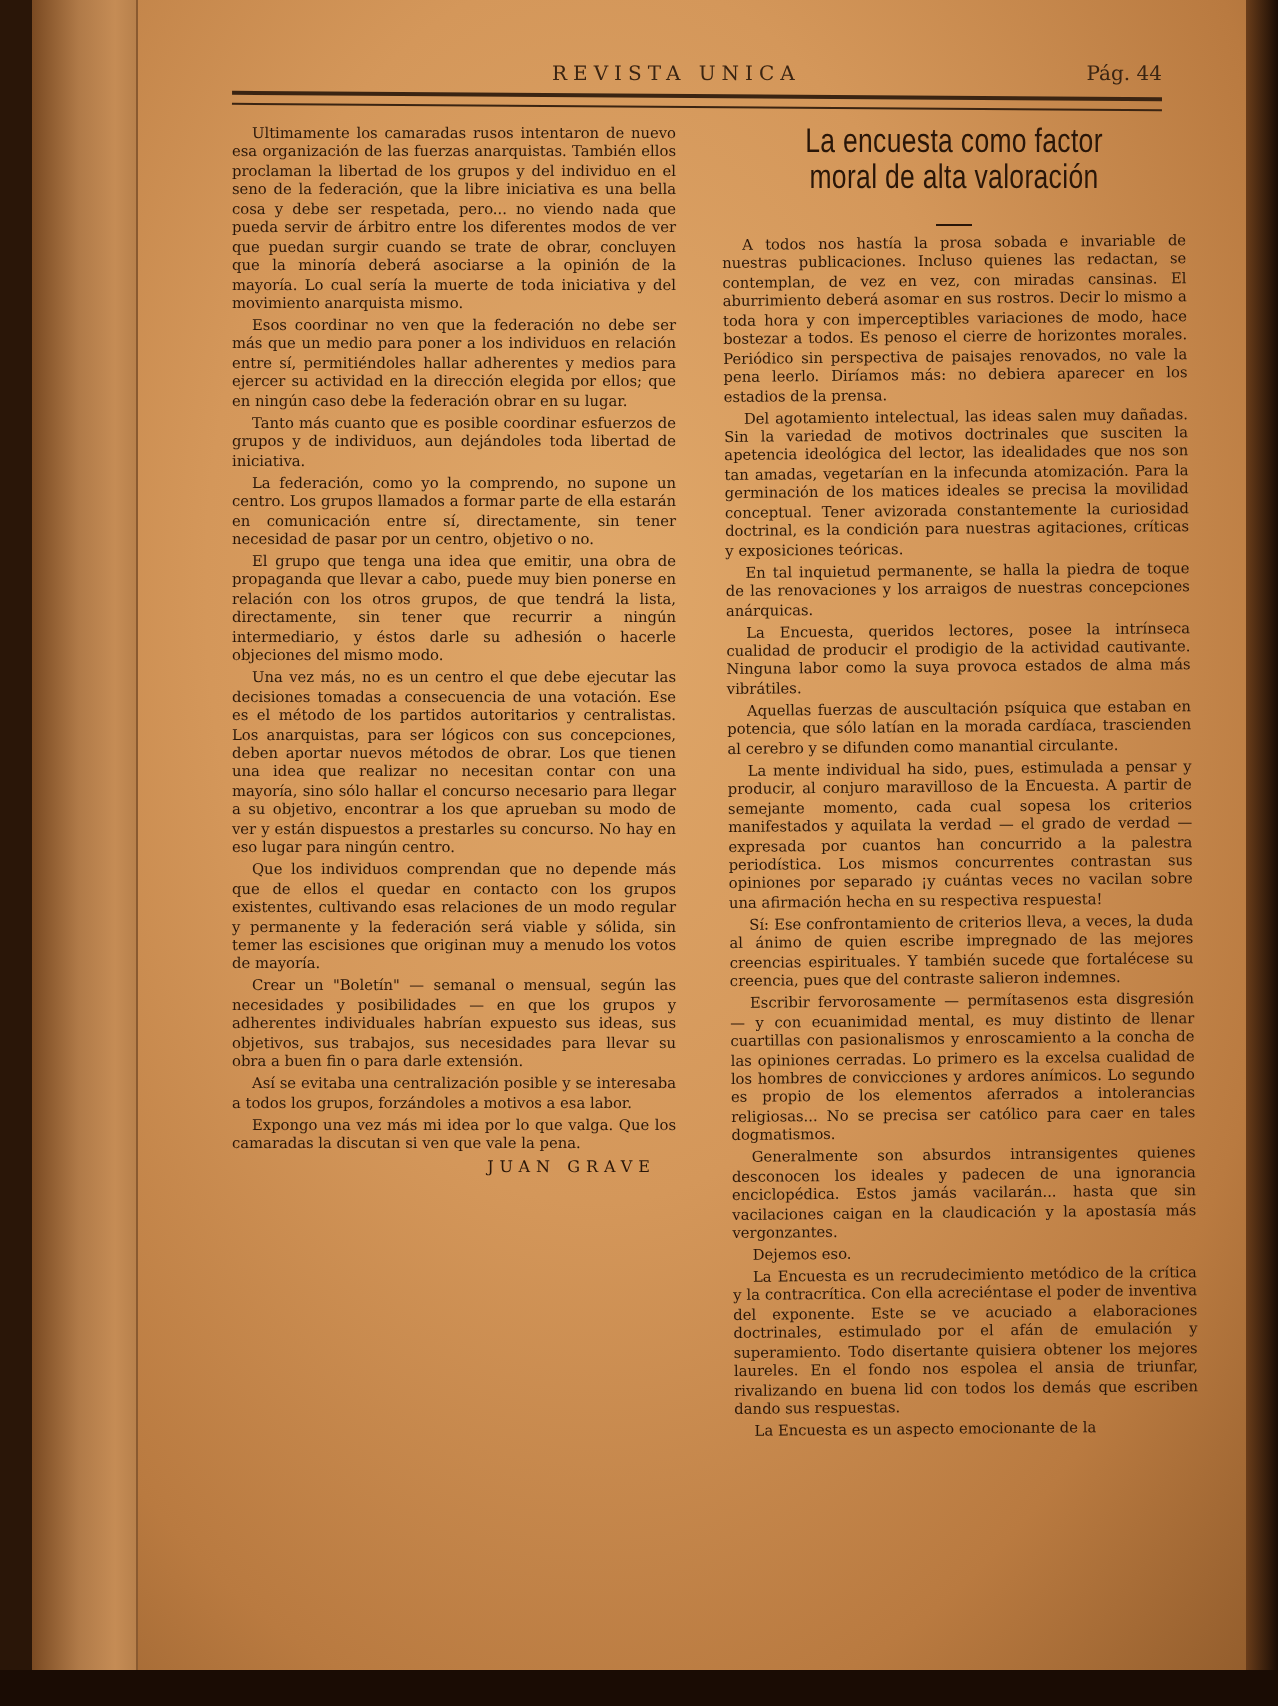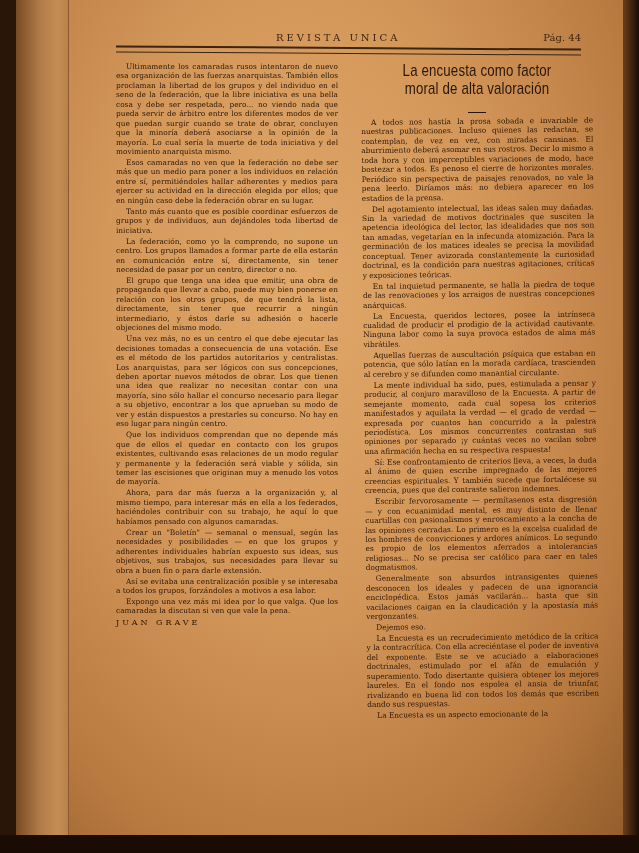--- a/index.html
+++ b/index.html
@@ -39,21 +39,21 @@
   }
   .col {
     position: absolute; color: #2a1608;
     font-size: 7.4px; line-height: 9.45px; text-align: justify;
     font-family: "DejaVu Serif", serif;
   }
   .col-left { left: 100px; top: 62px; width: 222px; }
   .col-right { left: 345px; top: 118px; width: 232px; transform: rotate(-0.6deg); transform-origin: top left; }
   .col p { margin: 0 0 1.5px 0; text-indent: 10px; }
   .signature {
-    text-align: left; letter-spacing: 3px; font-size: 8px; margin-top: 2px; padding-right: 10px;
+    text-align: right; letter-spacing: 3px; font-size: 8px; margin-top: 2px; padding-right: 10px;
   }
   .article-title {
     position: absolute; left: 345px; top: 62px; width: 232px; text-align: center;
     color: #2a1608; font-family: "Liberation Sans Narrow", "Liberation Sans", sans-serif;
     font-size: 17px; line-height: 18px; transform: scaleX(0.78); transform-origin: center top;
     letter-spacing: 0.2px;
   }
   .title-rule {
     position: absolute; left: 452px; top: 112px; width: 18px; height: 0;
     border-top: 1px solid #2a1608;
@@ -66,27 +66,26 @@
   <div class="gutter"></div>
 
   <div class="running-head">
     <span class="title">REVISTA UNICA</span>
     <span class="pageno">Pág. 44</span>
   </div>
   <div class="rule"></div>
 
   <div class="col col-left">
     <p>Ultimamente los camaradas rusos intentaron de nuevo esa organización de las fuerzas anarquistas. También ellos proclaman la libertad de los grupos y del individuo en el seno de la federación, que la libre iniciativa es una bella cosa y debe ser respetada, pero... no viendo nada que pueda servir de árbitro entre los diferentes modos de ver que puedan surgir cuando se trate de obrar, concluyen que la minoría deberá asociarse a la opinión de la mayoría. Lo cual sería la muerte de toda iniciativa y del movimiento anarquista mismo.</p>
-    <p>Esos camaradas no ven que la federación no debe ser más que un medio para poner a los individuos en relación entre sí, permitiéndoles hallar adherentes y medios para ejercer su actividad en la dirección elegida por ellos; que en ningún caso debe la federación obrar en su lugar.</p>
+    <p>Esos coordinar no ven que la federación no debe ser más que un medio para poner a los individuos en relación entre sí, permitiéndoles hallar adherentes y medios para ejercer su actividad en la dirección elegida por ellos; que en ningún caso debe la federación obrar en su lugar.</p>
     <p>Tanto más cuanto que es posible coordinar esfuerzos de grupos y de individuos, aun dejándoles toda libertad de iniciativa.</p>
-    <p>La federación, como yo la comprendo, no supone un centro. Los grupos llamados a formar parte de ella estarán en comunicación entre sí, directamente, sin tener necesidad de pasar por un centro, director o no.</p>
+    <p>La federación, como yo la comprendo, no supone un centro. Los grupos llamados a formar parte de ella estarán en comunicación entre sí, directamente, sin tener necesidad de pasar por un centro, objetivo o no.</p>
     <p>El grupo que tenga una idea que emitir, una obra de propaganda que llevar a cabo, puede muy bien ponerse en relación con los otros grupos, de que tendrá la lista, directamente, sin tener que recurrir a ningún intermediario, y éstos darle su adhesión o hacerle objeciones del mismo modo.</p>
     <p>Una vez más, no es un centro el que debe ejecutar las decisiones tomadas a consecuencia de una votación. Ese es el método de los partidos autoritarios y centralistas. Los anarquistas, para ser lógicos con sus concepciones, deben aportar nuevos métodos de obrar. Los que tienen una idea que realizar no necesitan contar con una mayoría, sino sólo hallar el concurso necesario para llegar a su objetivo, encontrar a los que aprueban su modo de ver y están dispuestos a prestarles su concurso. No hay en eso lugar para ningún centro.</p>
     <p>Que los individuos comprendan que no depende más que de ellos el quedar en contacto con los grupos existentes, cultivando esas relaciones de un modo regular y permanente y la federación será viable y sólida, sin temer las escisiones que originan muy a menudo los votos de mayoría.</p>
-    <p>Ahora, para dar más fuerza a la organización y, al mismo tiempo, para interesar más en ella a los federados, haciéndoles contribuir con su trabajo, he aquí lo que habíamos pensado con algunos camaradas.</p>
     <p>Crear un "Boletín" — semanal o mensual, según las necesidades y posibilidades — en que los grupos y adherentes individuales habrían expuesto sus ideas, sus objetivos, sus trabajos, sus necesidades para llevar su obra a buen fin o para darle extensión.</p>
     <p>Así se evitaba una centralización posible y se interesaba a todos los grupos, forzándoles a motivos a esa labor.</p>
     <p>Expongo una vez más mi idea por lo que valga. Que los camaradas la discutan si ven que vale la pena.</p>
     <div class="signature">JUAN GRAVE</div>
   </div>
 
   <div class="article-title">La encuesta como factor moral de alta valoración</div>
   <div class="title-rule"></div>
 
   <div class="col col-right">

